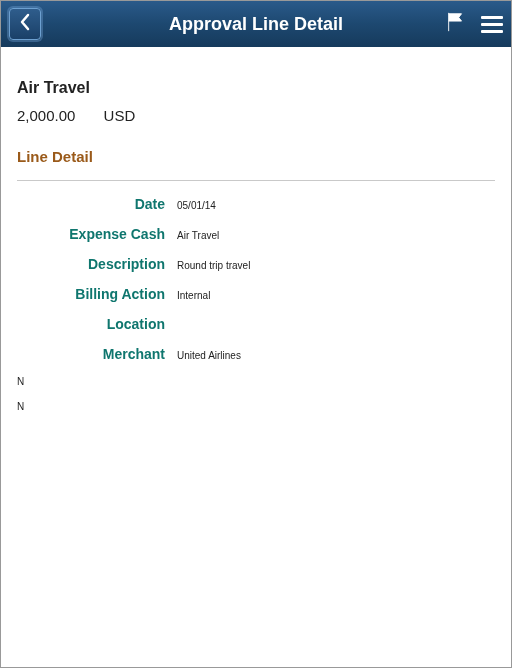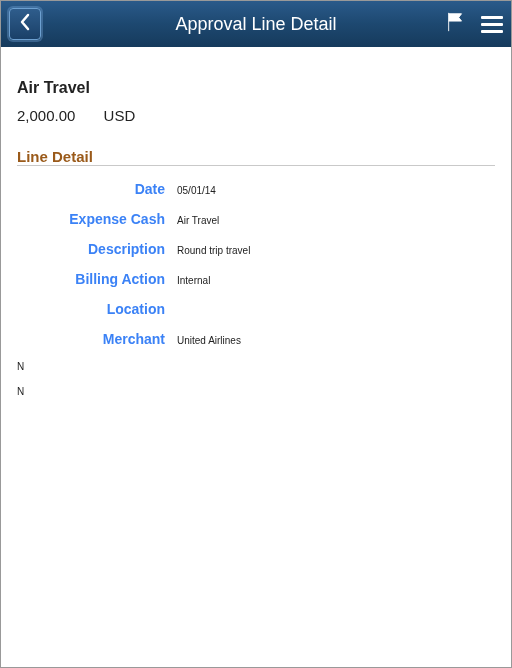--- a/index.html
+++ b/index.html
@@ -22,21 +22,21 @@
     display: flex; align-items: center; justify-content: center;
     box-shadow: 0 0 0 2px rgba(120,170,220,0.35);
     cursor: pointer;
   }
   .back-btn svg { width: 14px; height: 18px; }
   .title {
     position: absolute;
     left: 0; right: 0;
     text-align: center;
     font-size: 18px;
-    font-weight: normal;
+    font-weight: bold;
     color: #fff;
     pointer-events: none;
   }
   .header-right {
     position: absolute;
     right: 8px;
     display: flex;
     align-items: center;
     gap: 14px;
   }
@@ -47,34 +47,34 @@
   .content { padding: 18px 16px 0 16px; }
   .summary-title { font-size: 16px; font-weight: bold; color: #222; margin-top: 14px; }
   .summary-amount { font-size: 15px; color: #222; margin-top: 10px; }
   .summary-amount .cur { margin-left: 24px; }
 
   .section-head {
     color: #9a5a1a;
     font-size: 15px;
     font-weight: bold;
     border-bottom: 1px solid #c9c9c9;
-    padding-bottom: 0;
+    padding-bottom: 15px;
     margin-top: 24px;
     margin-bottom: 8px;
   }
 
   .detail-table { width: 100%; }
   .detail-row { display: flex; align-items: baseline; padding: 7px 0; }
   .detail-label {
     width: 160px;
     text-align: right;
     padding-right: 12px;
     font-weight: bold;
     font-size: 14px;
-    color: #3b82f6;
+    color: #0f766e;
   }
   .detail-value { font-size: 10px; color: #222; }
 </style>
 </head>
 <body>
 
 <div class="header">
   <div class="back-btn">
     <span>
       <svg viewBox="0 0 14 18">

